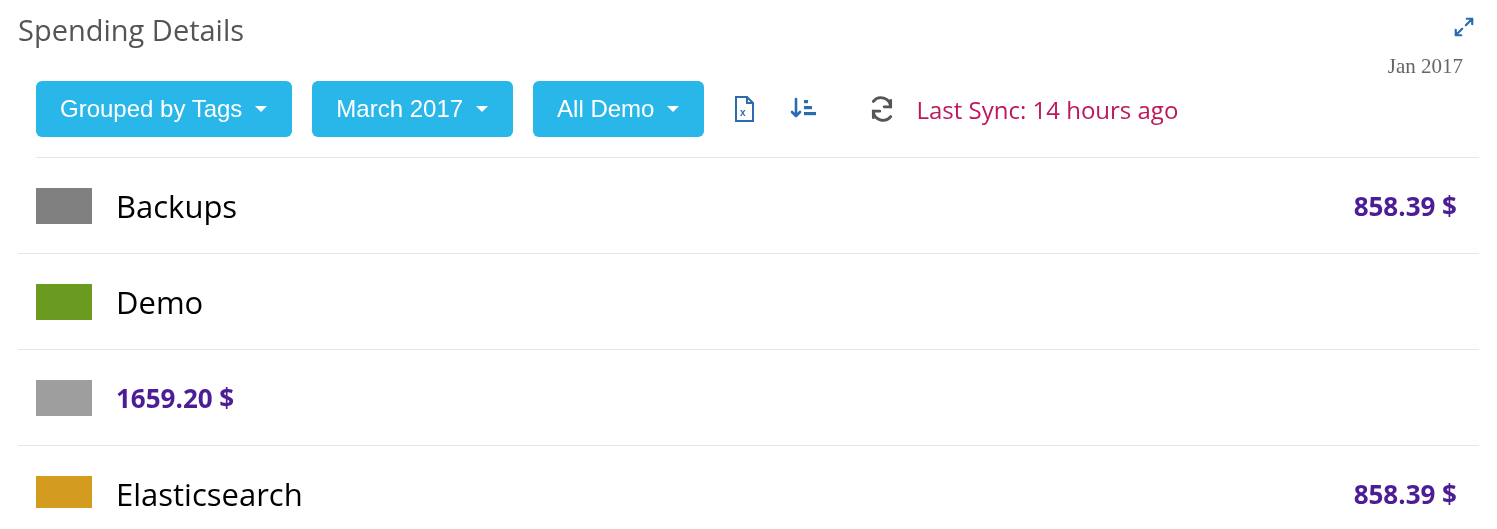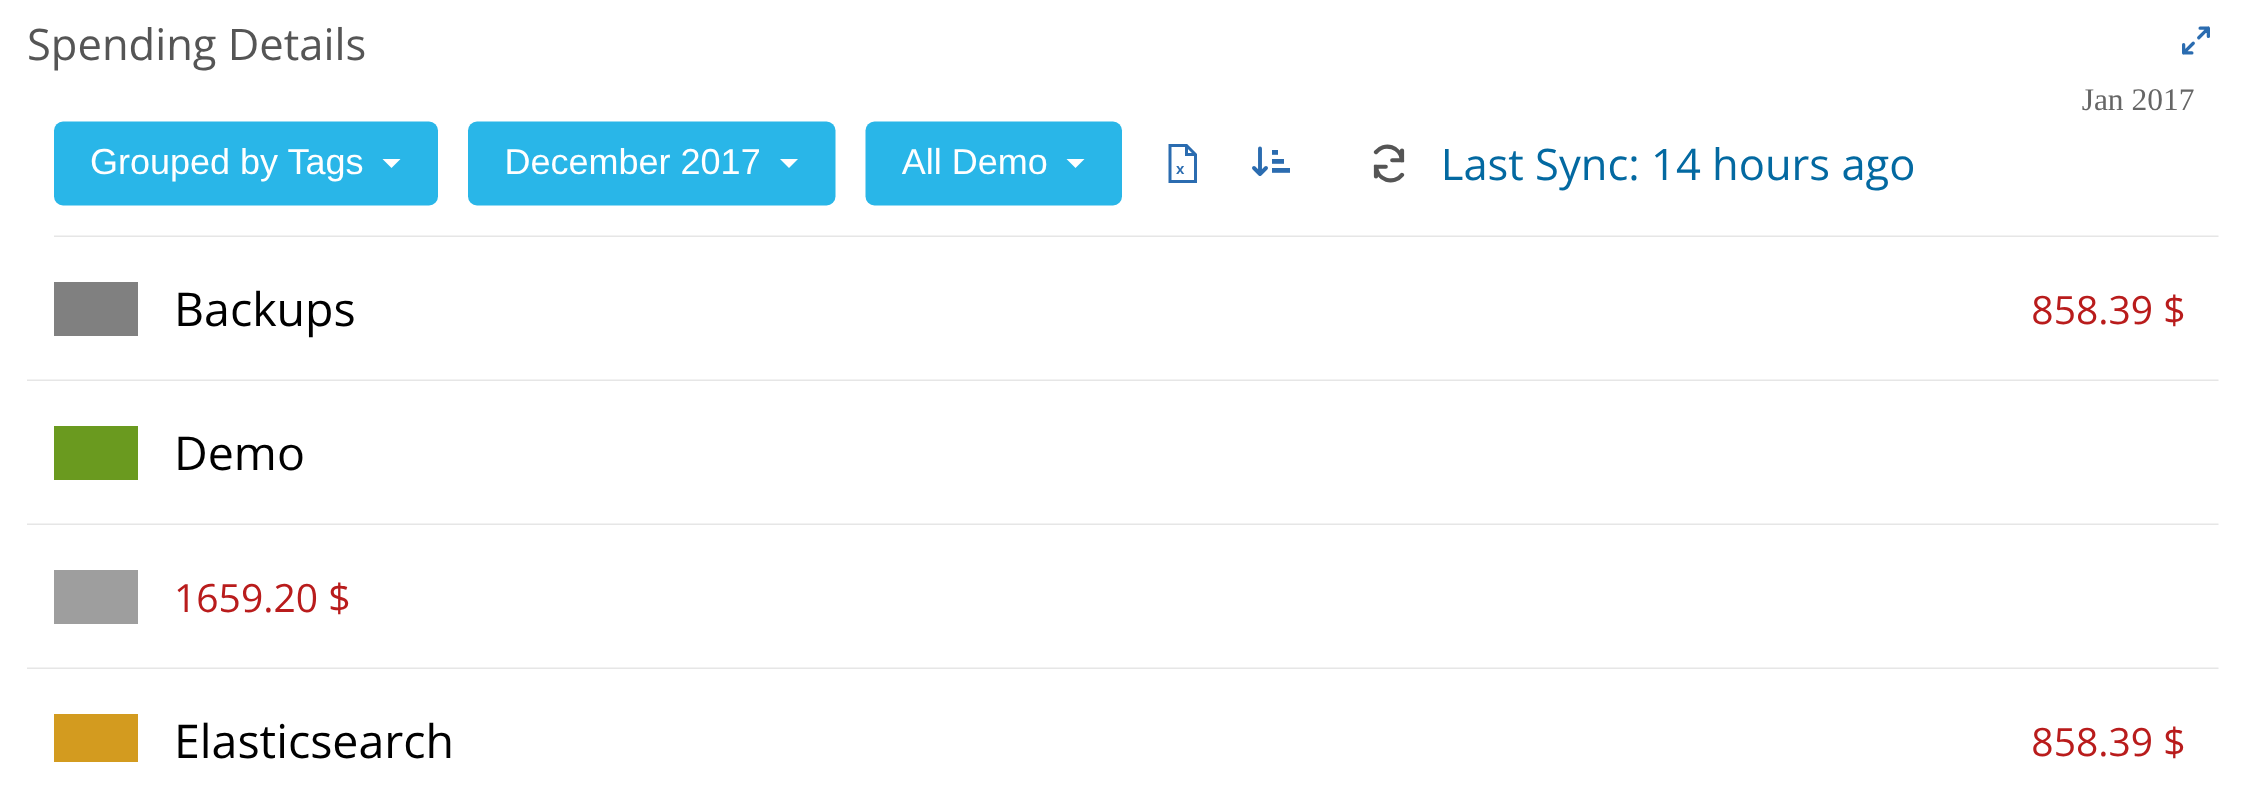--- a/index.html
+++ b/index.html
@@ -5,29 +5,29 @@
   * { box-sizing: border-box; margin: 0; padding: 0; }
   html, body { width: 1497px; height: 529px; background: #fff; font-family: "Segoe UI", "Open Sans", Arial, sans-serif; color: #555; overflow: hidden; }
   .panel { position: relative; width: 100%; height: 100%; padding: 10px 18px 0 18px; }
   .panel-title { font-size: 29px; font-weight: 400; color: #555; }
   .expand-btn { position: absolute; top: 16px; right: 22px; cursor: pointer; }
   .date-badge { position: absolute; top: 54px; right: 34px; font-size: 21px; color: #666; font-family: Liberation Serif, serif; }
   .toolbar { display: flex; align-items: center; gap: 20px; margin: 32px 0 0 18px; padding-bottom: 20px; border-bottom: 1px solid #e6e6e6; }
   .btn { display: inline-flex; align-items: center; background: #29b6e8; color: #fff; border: none; border-radius: 6px; padding: 14px 24px; font-size: 24px; font-weight: 400; cursor: pointer; }
   .btn .caret { margin-left: 12px; }
   .icon-btn { display: inline-flex; align-items: center; justify-content: center; width: 40px; height: 40px; cursor: pointer; }
-  .sync-text { font-size: 29px; color: #0369a1; margin-left: -6px; }
+  .sync-text { font-size: 24px; color: #be185d; margin-left: -6px; }
   .list-wrap { position: relative; height: 350px; overflow-y: auto; margin-top: 0; }
   .list-wrap::-webkit-scrollbar { width: 22px; }
   .list-wrap::-webkit-scrollbar-track { background: #f1f1f1; }
   .list-wrap::-webkit-scrollbar-thumb { background: #cfcfcf; }
   .row { display: flex; align-items: center; height: 96px; border-bottom: 1px solid #e6e6e6; padding: 0 18px 0 18px; }
   .swatch { width: 56px; height: 36px; margin-right: 24px; flex-shrink: 0; }
   .row-label { font-size: 31px; color: #000000; flex: 1; }
-  .row-amount { font-size: 26px; color: #b91c1c; text-align: center; padding-right: 4px; }
+  .row-amount { font-size: 26px; color: #4c1d95; text-align: center; padding-right: 4px; font-weight: bold; }
   .caret svg, .icon-btn svg, .expand-btn svg { display: block; }
 </style>
 </head>
 <body>
 
 <div class="panel">
   <div class="panel-title">Spending Details</div>
 
   <div class="expand-btn">
     <svg width="22" height="22" viewBox="0 0 24 24">
@@ -42,21 +42,21 @@
     <button class="btn">
       <span>Grouped by Tags</span>
       <span class="caret">
         <svg width="14" height="9" viewBox="0 0 14 9">
             <path d="M1 1 L7 7 L13 1 Z" fill="#fff"></path>
           </svg>
       </span>
     </button>
 
     <button class="btn">
-      <span>December 2017</span>
+      <span>March 2017</span>
       <span class="caret">
         <svg width="14" height="9" viewBox="0 0 14 9">
             <path d="M1 1 L7 7 L13 1 Z" fill="#fff"></path>
           </svg>
       </span>
     </button>
 
     <button class="btn">
       <span>All Demo</span>
       <span class="caret">

